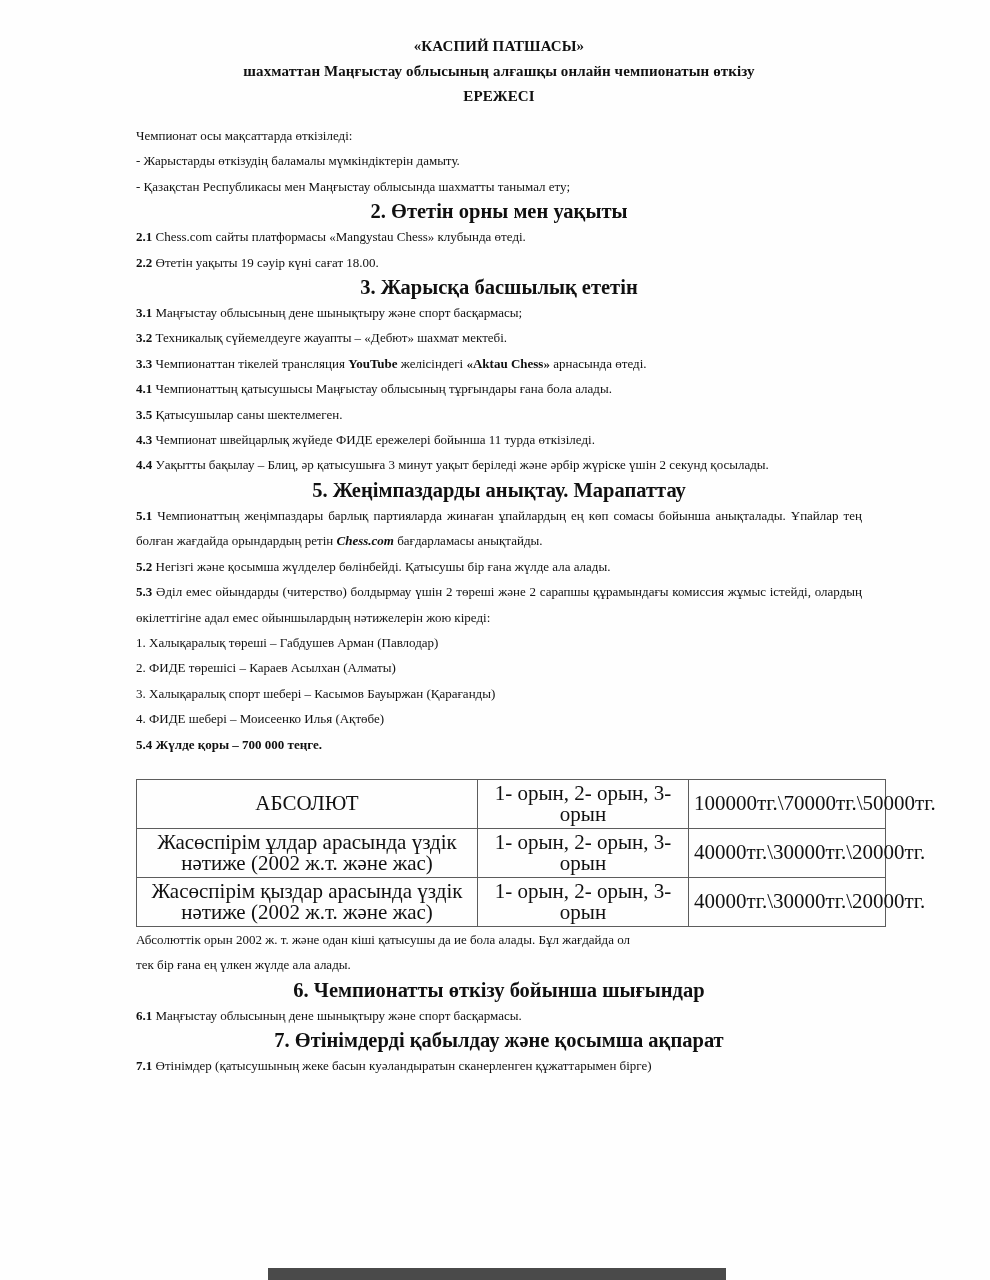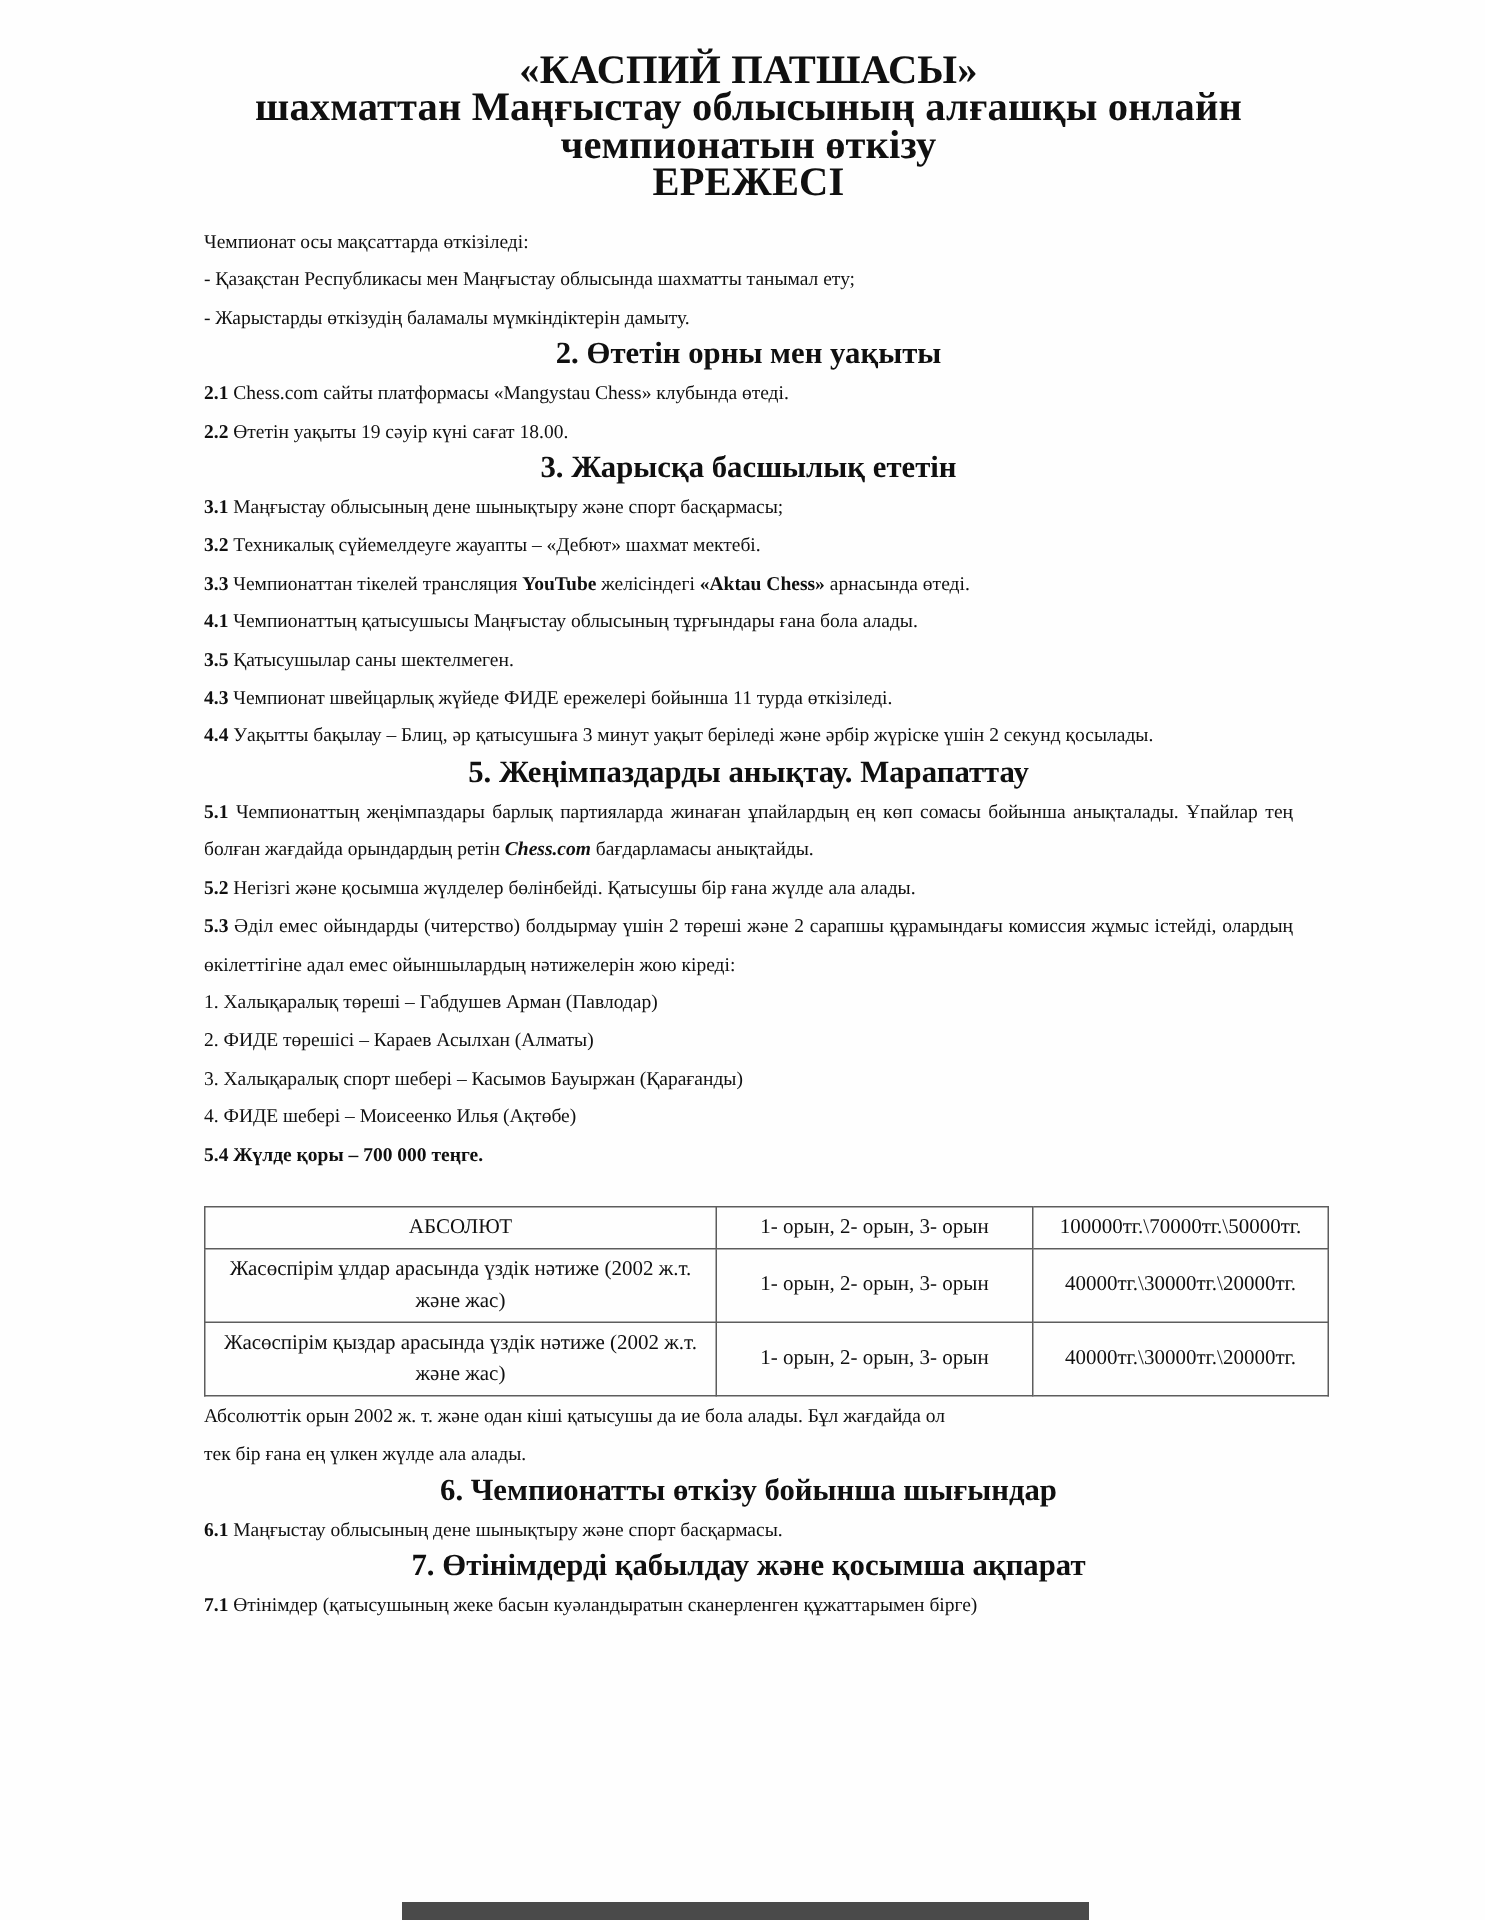--- a/index.html
+++ b/index.html
@@ -19,21 +19,21 @@
     width: 990px;
     height: 1280px;
     position: relative;
     box-sizing: border-box;
     padding: 34px 128px 0 136px;
     background: #fefefe;
   }
   .doc-title {
     text-align: center;
     font-weight: bold;
-    font-size: 27px;
+    font-size: 15px;
     line-height: 25px;
     letter-spacing: 0.1px;
   }
   .heading {
     text-align: center;
     font-weight: bold;
     font-size: 20.5px;
     line-height: 25px;
     margin-top: 11px;
   }
@@ -55,21 +55,21 @@
 
   
   table.grid {
     border-collapse: collapse;
     width: 100%;
     table-layout: fixed;
   }
   table.grid td, table.grid th {
     border: 1.3px solid #5d5d5d;
     padding: 3px 5px;
-    font-size: 14px;
+    font-size: 21px;
     line-height: 21px;
     text-align: center;
     vertical-align: middle;
     font-weight: normal;
   }
   table.prize {
     width: 716px;
     margin: 0 auto;
   }
   table.prize td.c1 { width: 330px; }
@@ -92,22 +92,22 @@
 
   <div class="doc-title">
     <span>«КАСПИЙ ПАТШАСЫ»</span><br>
     <span>шахматтан Маңғыстау облысының алғашқы онлайн чемпионатын өткізу</span><br>
     <span>ЕРЕЖЕСІ</span>
   </div>
 
   <div class="spacer-md"></div>
 
   <p class="body-line">Чемпионат осы мақсаттарда өткізіледі:</p>
+  <p class="body-line">- Жарыстарды өткізудің баламалы мүмкіндіктерін дамыту.</p>
   <p class="body-line">- Қазақстан Республикасы мен Маңғыстау облысында шахматты танымал ету;</p>
-  <p class="body-line">- Жарыстарды өткізудің баламалы мүмкіндіктерін дамыту.</p>
 
   <div class="heading tight">2. Өтетін орны мен уақыты</div>
   <p class="body-line"><span class="b">2.1</span><span> Chess.com сайты платформасы «Mangystau Chess» клубында өтеді.</span></p>
   <p class="body-line"><span class="b">2.2</span><span> Өтетін уақыты 19 сәуір күні сағат 18.00.</span></p>
 
   <div class="heading tight">3. Жарысқа басшылық ететін</div>
   <p class="body-line"><span class="b">3.1</span><span> Маңғыстау облысының дене шынықтыру және спорт басқармасы;</span></p>
   <p class="body-line"><span class="b">3.2</span><span> Техникалық сүйемелдеуге жауапты – «Дебют» шахмат мектебі.</span></p>
   <p class="body-line"><span class="b">3.3</span><span> Чемпионаттан тікелей трансляция </span><span class="b">YouTube</span><span> желісіндегі </span><span class="b">«Aktau Chess»</span><span> арнасында өтеді.</span></p>
 

